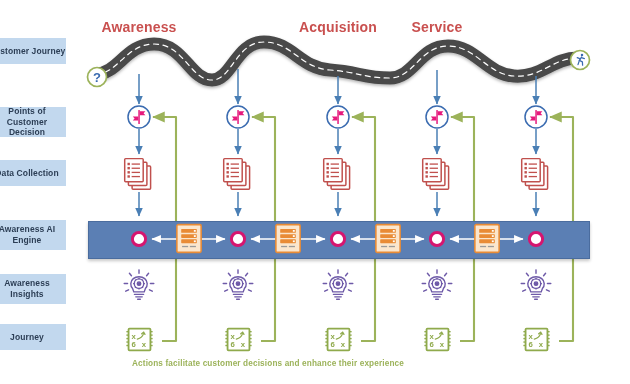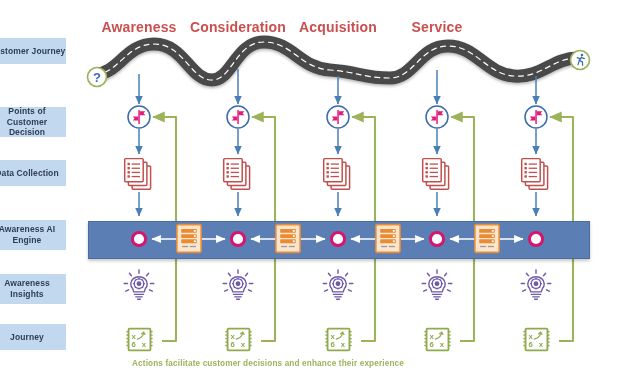--- a/index.html
+++ b/index.html
@@ -53,23 +53,20 @@
   <div class="rowlabel" style="left:-12px;top:274px;width:78px;height:30px;white-space:pre-line;">
     <span>Awareness
 Insights</span>
   </div>
   <div class="rowlabel" style="left:-12px;top:324px;width:78px;height:26px;">
     <span>Journey</span>
   </div>
 
   <div class="colhead" style="left:139px;">
     <span>Awareness</span>
-  </div>
-  <div class="colhead" style="left:238px;">
-    <span>Consideration</span>
   </div>
   <div class="colhead" style="left:437px;">
     <span>Service</span>
   </div>
   <div class="colhead" style="left:338px;">
     <span>Acquisition</span>
   </div>
 
   <svg class="layer" viewBox="0 0 630 384">
     <defs>

